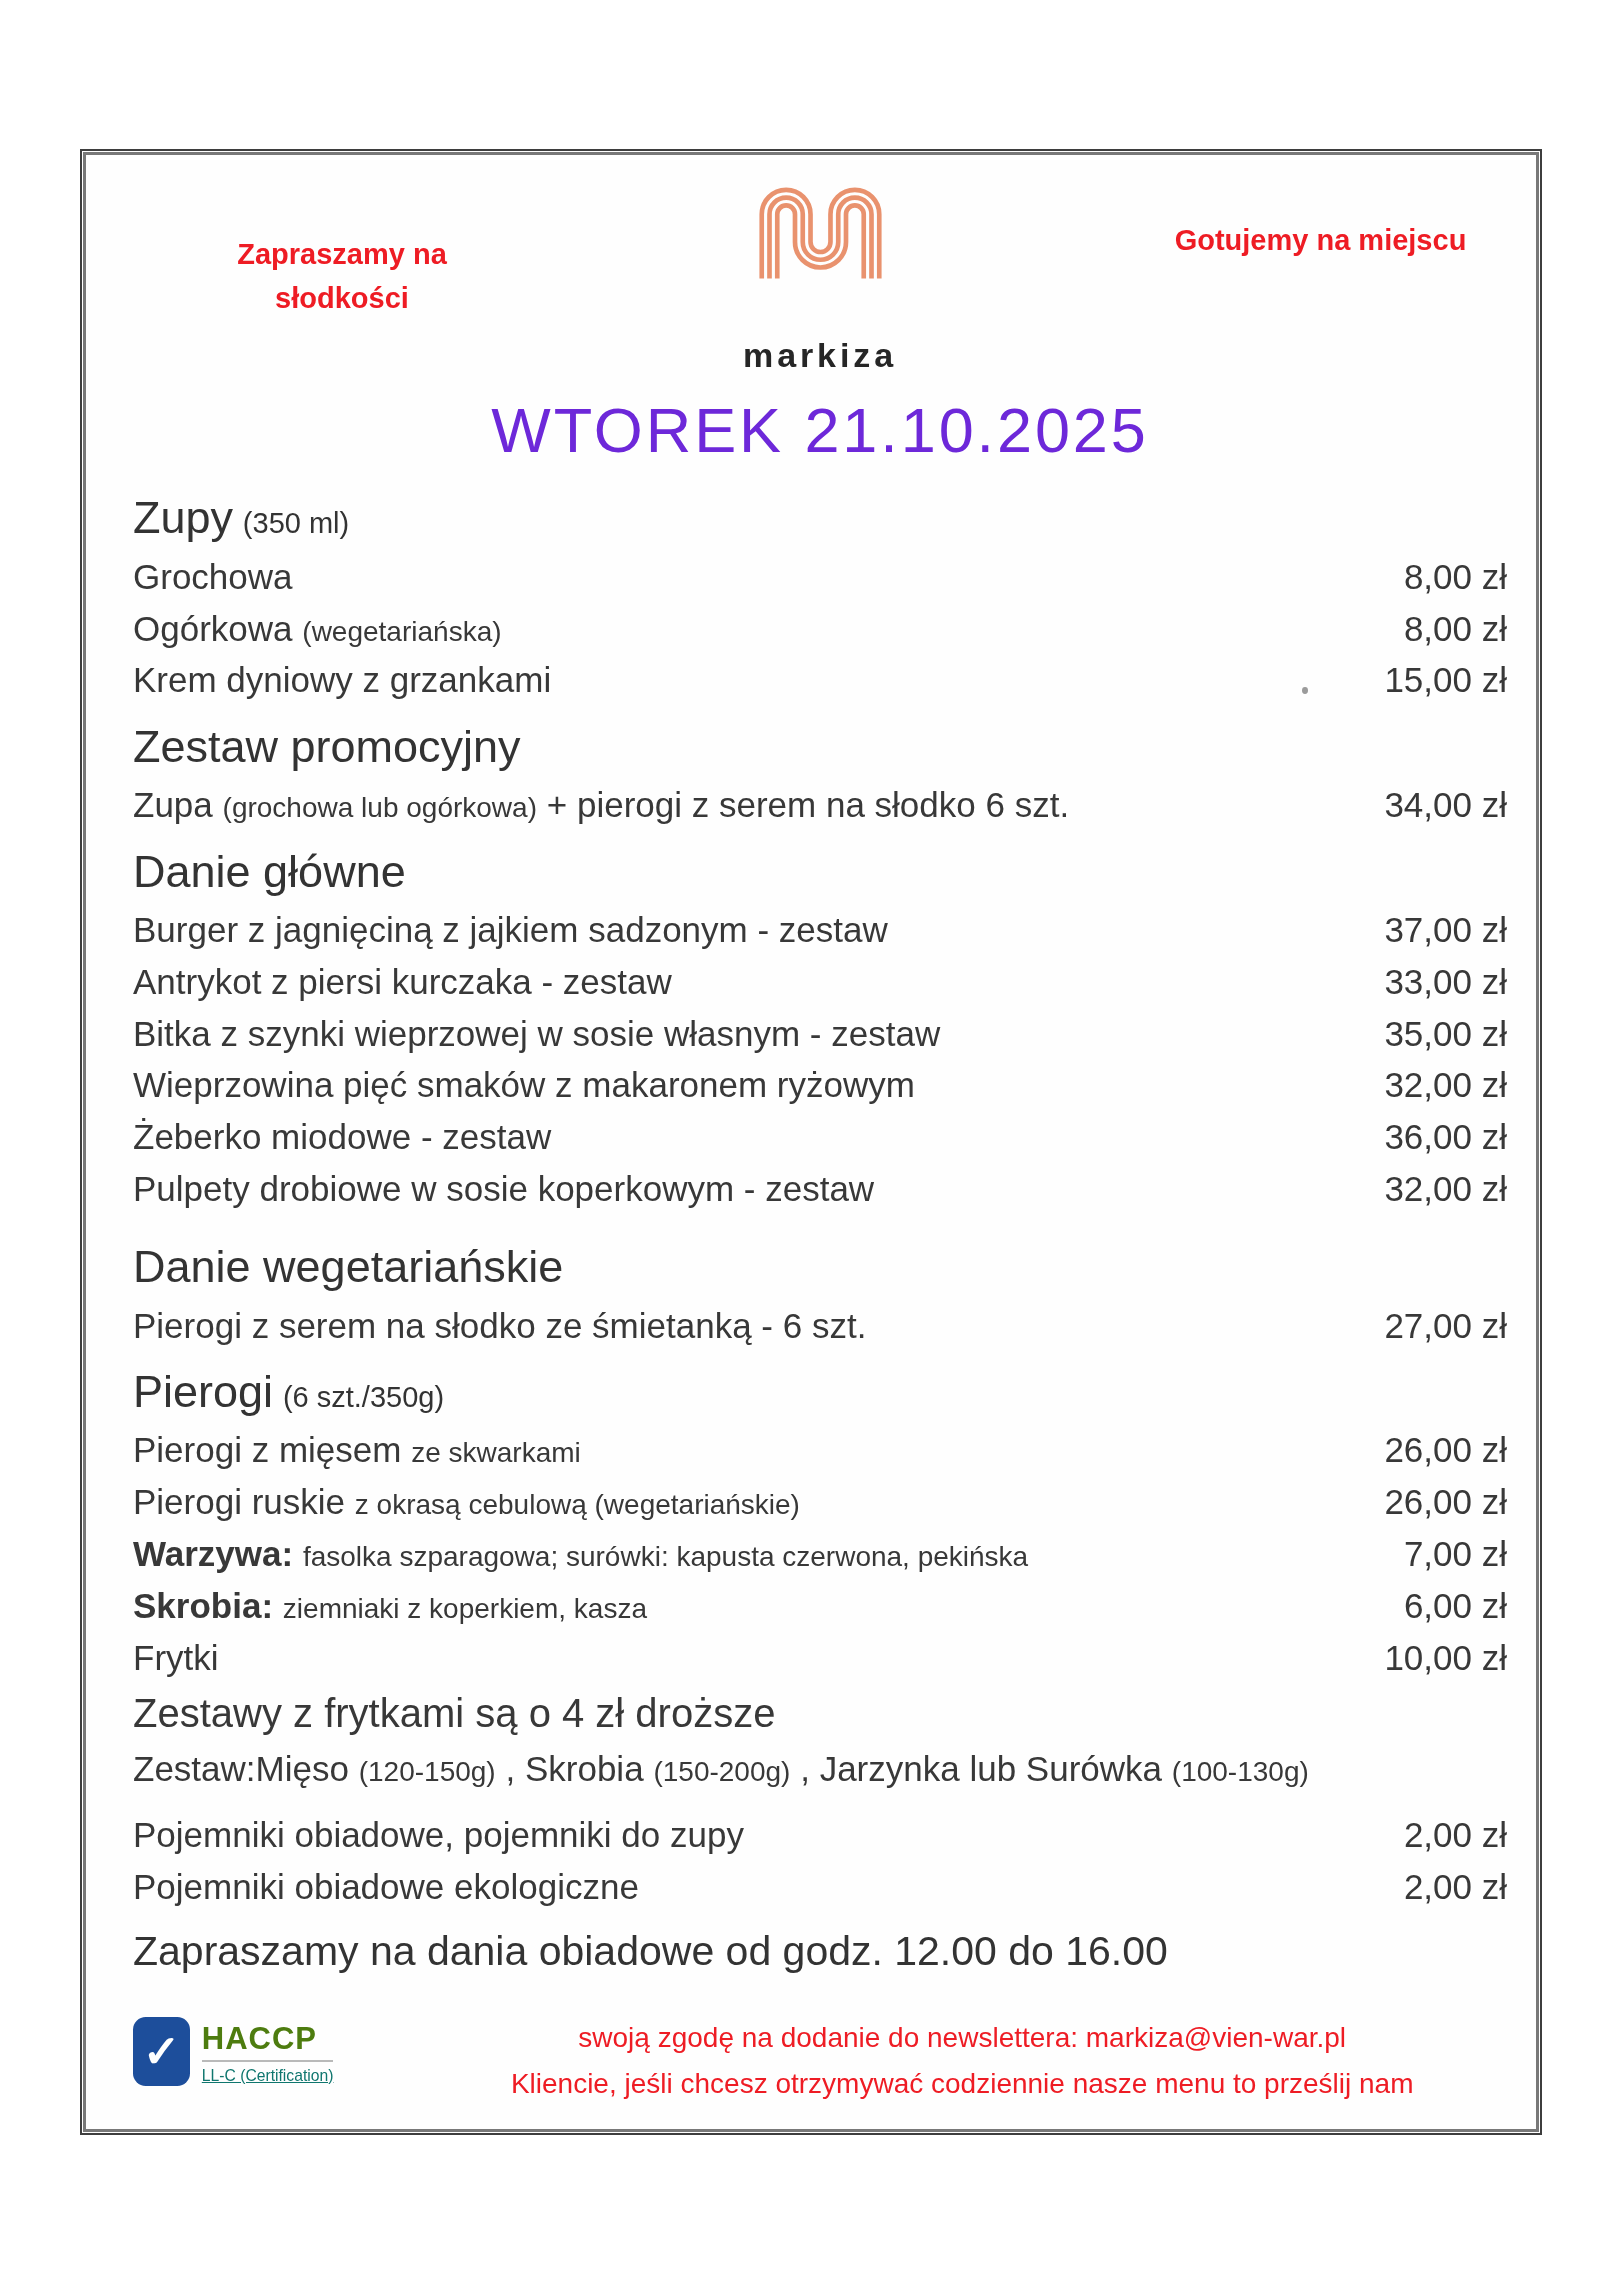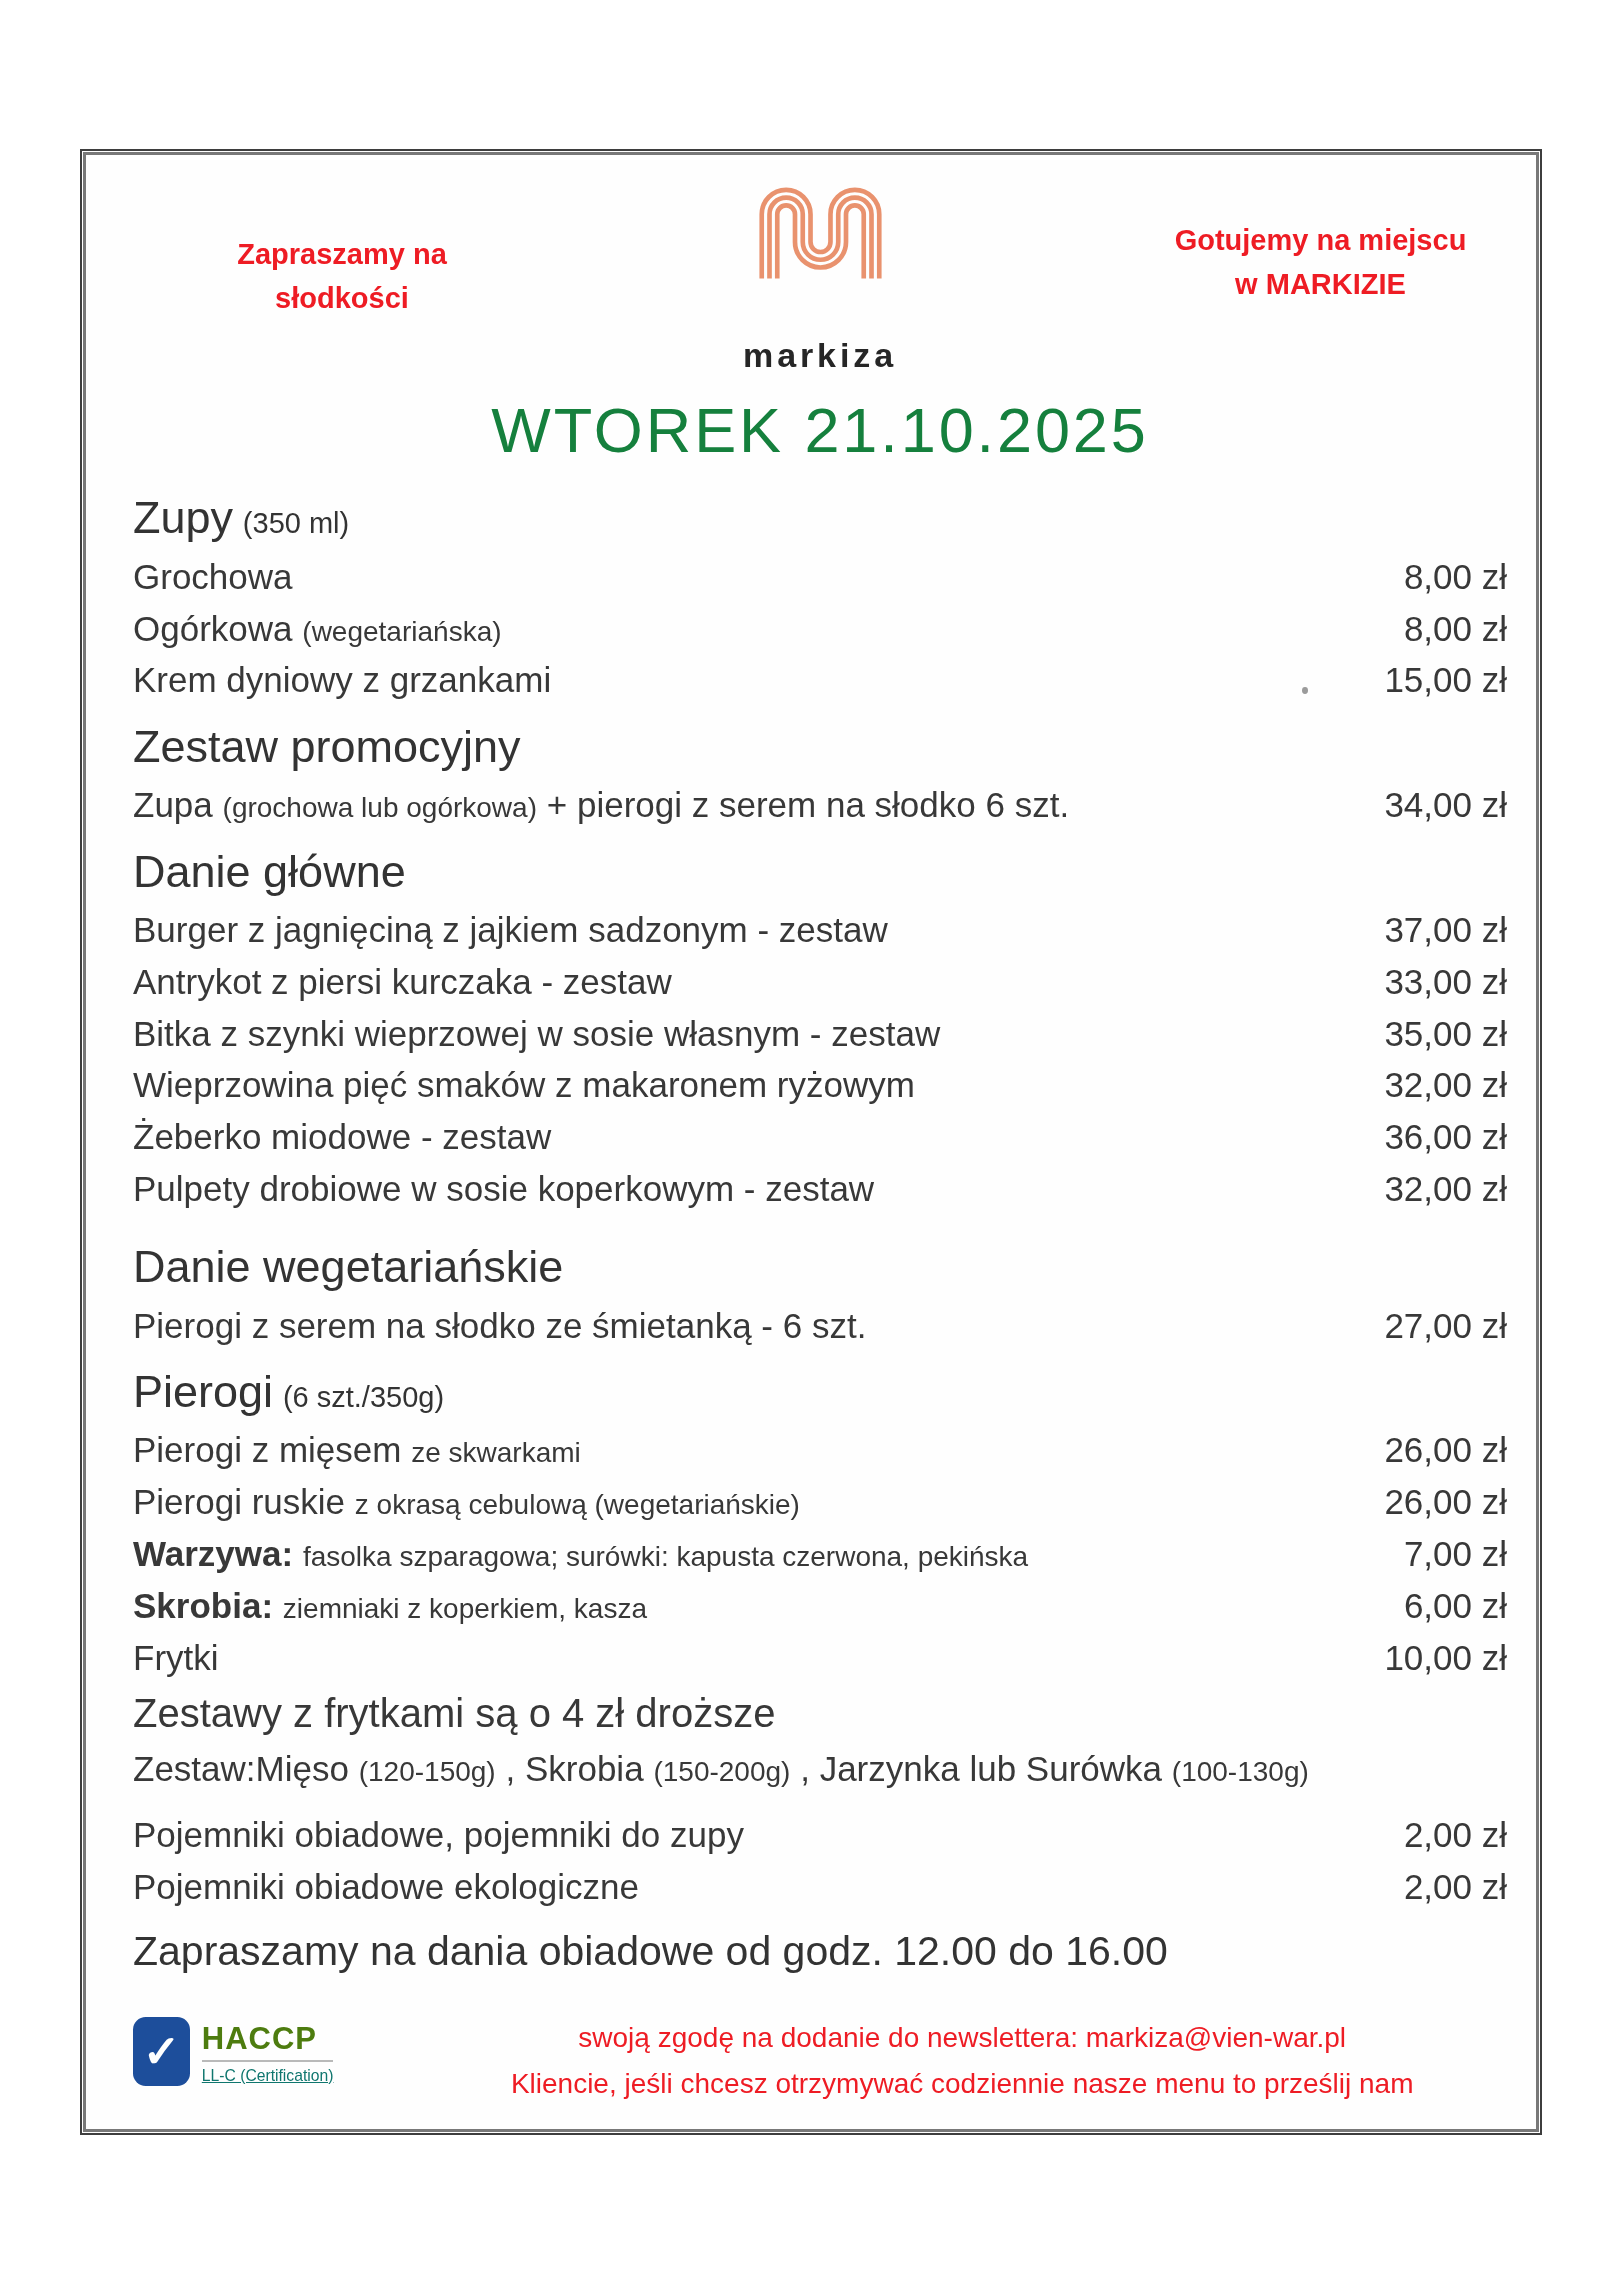--- a/index.html
+++ b/index.html
@@ -16,21 +16,21 @@
     display:flex; flex-direction:column; overflow:hidden;
   }
   
   .hdr { display:grid; grid-template-columns:1fr 284px 1fr; align-items:start; }
   .note { color:#ee1c24; font-weight:700; font-size:29px; line-height:1.55; text-align:center; }
   .note-left  { margin-top:51px; padding-right:127px; }
   .note-right { margin-top:37px; padding-left:172px; }
   .logo { display:flex; flex-direction:column; align-items:center;gap:46px; }
   .brand { font-weight:700; font-size:34px; letter-spacing:3.9px; color:#262626; margin-top:3.9px; }
   .title { text-align:center; font-size:63px; font-weight:500; letter-spacing:2.9px;
-           color:#15803d; line-height:1.5; margin-top:7.8px; }
+           color:#6d28d9; line-height:1.5; margin-top:7.8px; }
   
   .row { display:flex; justify-content:space-between; align-items:baseline;
          font-size:35px; line-height:1.48; }
   .name { display:flex; align-items:baseline; flex-wrap:wrap; }
   .seg + .seg { margin-left:9.8px; }
   .sm { font-size:28px; }
   .bold { font-weight:700; }
   .sec { font-size:45px; line-height:1.45; margin-top:7.8px; color:#333333; }
   .sec .sm { font-size:29px;text-align:center; }
   .price { margin-left:23.5px; white-space:nowrap; }
@@ -70,21 +70,20 @@
             <path d="M10 88 V30 A22 22 0 0 1 54 30 V55 A9 9 0 0 0 72 55 V30 A22 22 0 0 1 116 30 V88"></path>
             <path d="M17 88 V30 A15 15 0 0 1 47 30 V55 A16 16 0 0 0 79 55 V30 A15 15 0 0 1 109 30 V88"></path>
             <path d="M24 88 V30 A8 8 0 0 1 40 30 V55 A23 23 0 0 0 86 55 V30 A8 8 0 0 1 102 30 V88"></path>
           </g>
         </svg>
       </span>
       <div class="brand">markiza</div>
     </div>
     <div class="note note-right">
       <div>Gotujemy na miejscu</div>
-      <div>w MARKIZIE</div>
     </div>
   </div>
 
   <div class="title">WTOREK 21.10.2025</div>
 
   <div class="row sec">
     <span class="name">
       <span class="seg">Zupy</span>
       <span class="seg sm">(350 ml)</span>
     </span>

